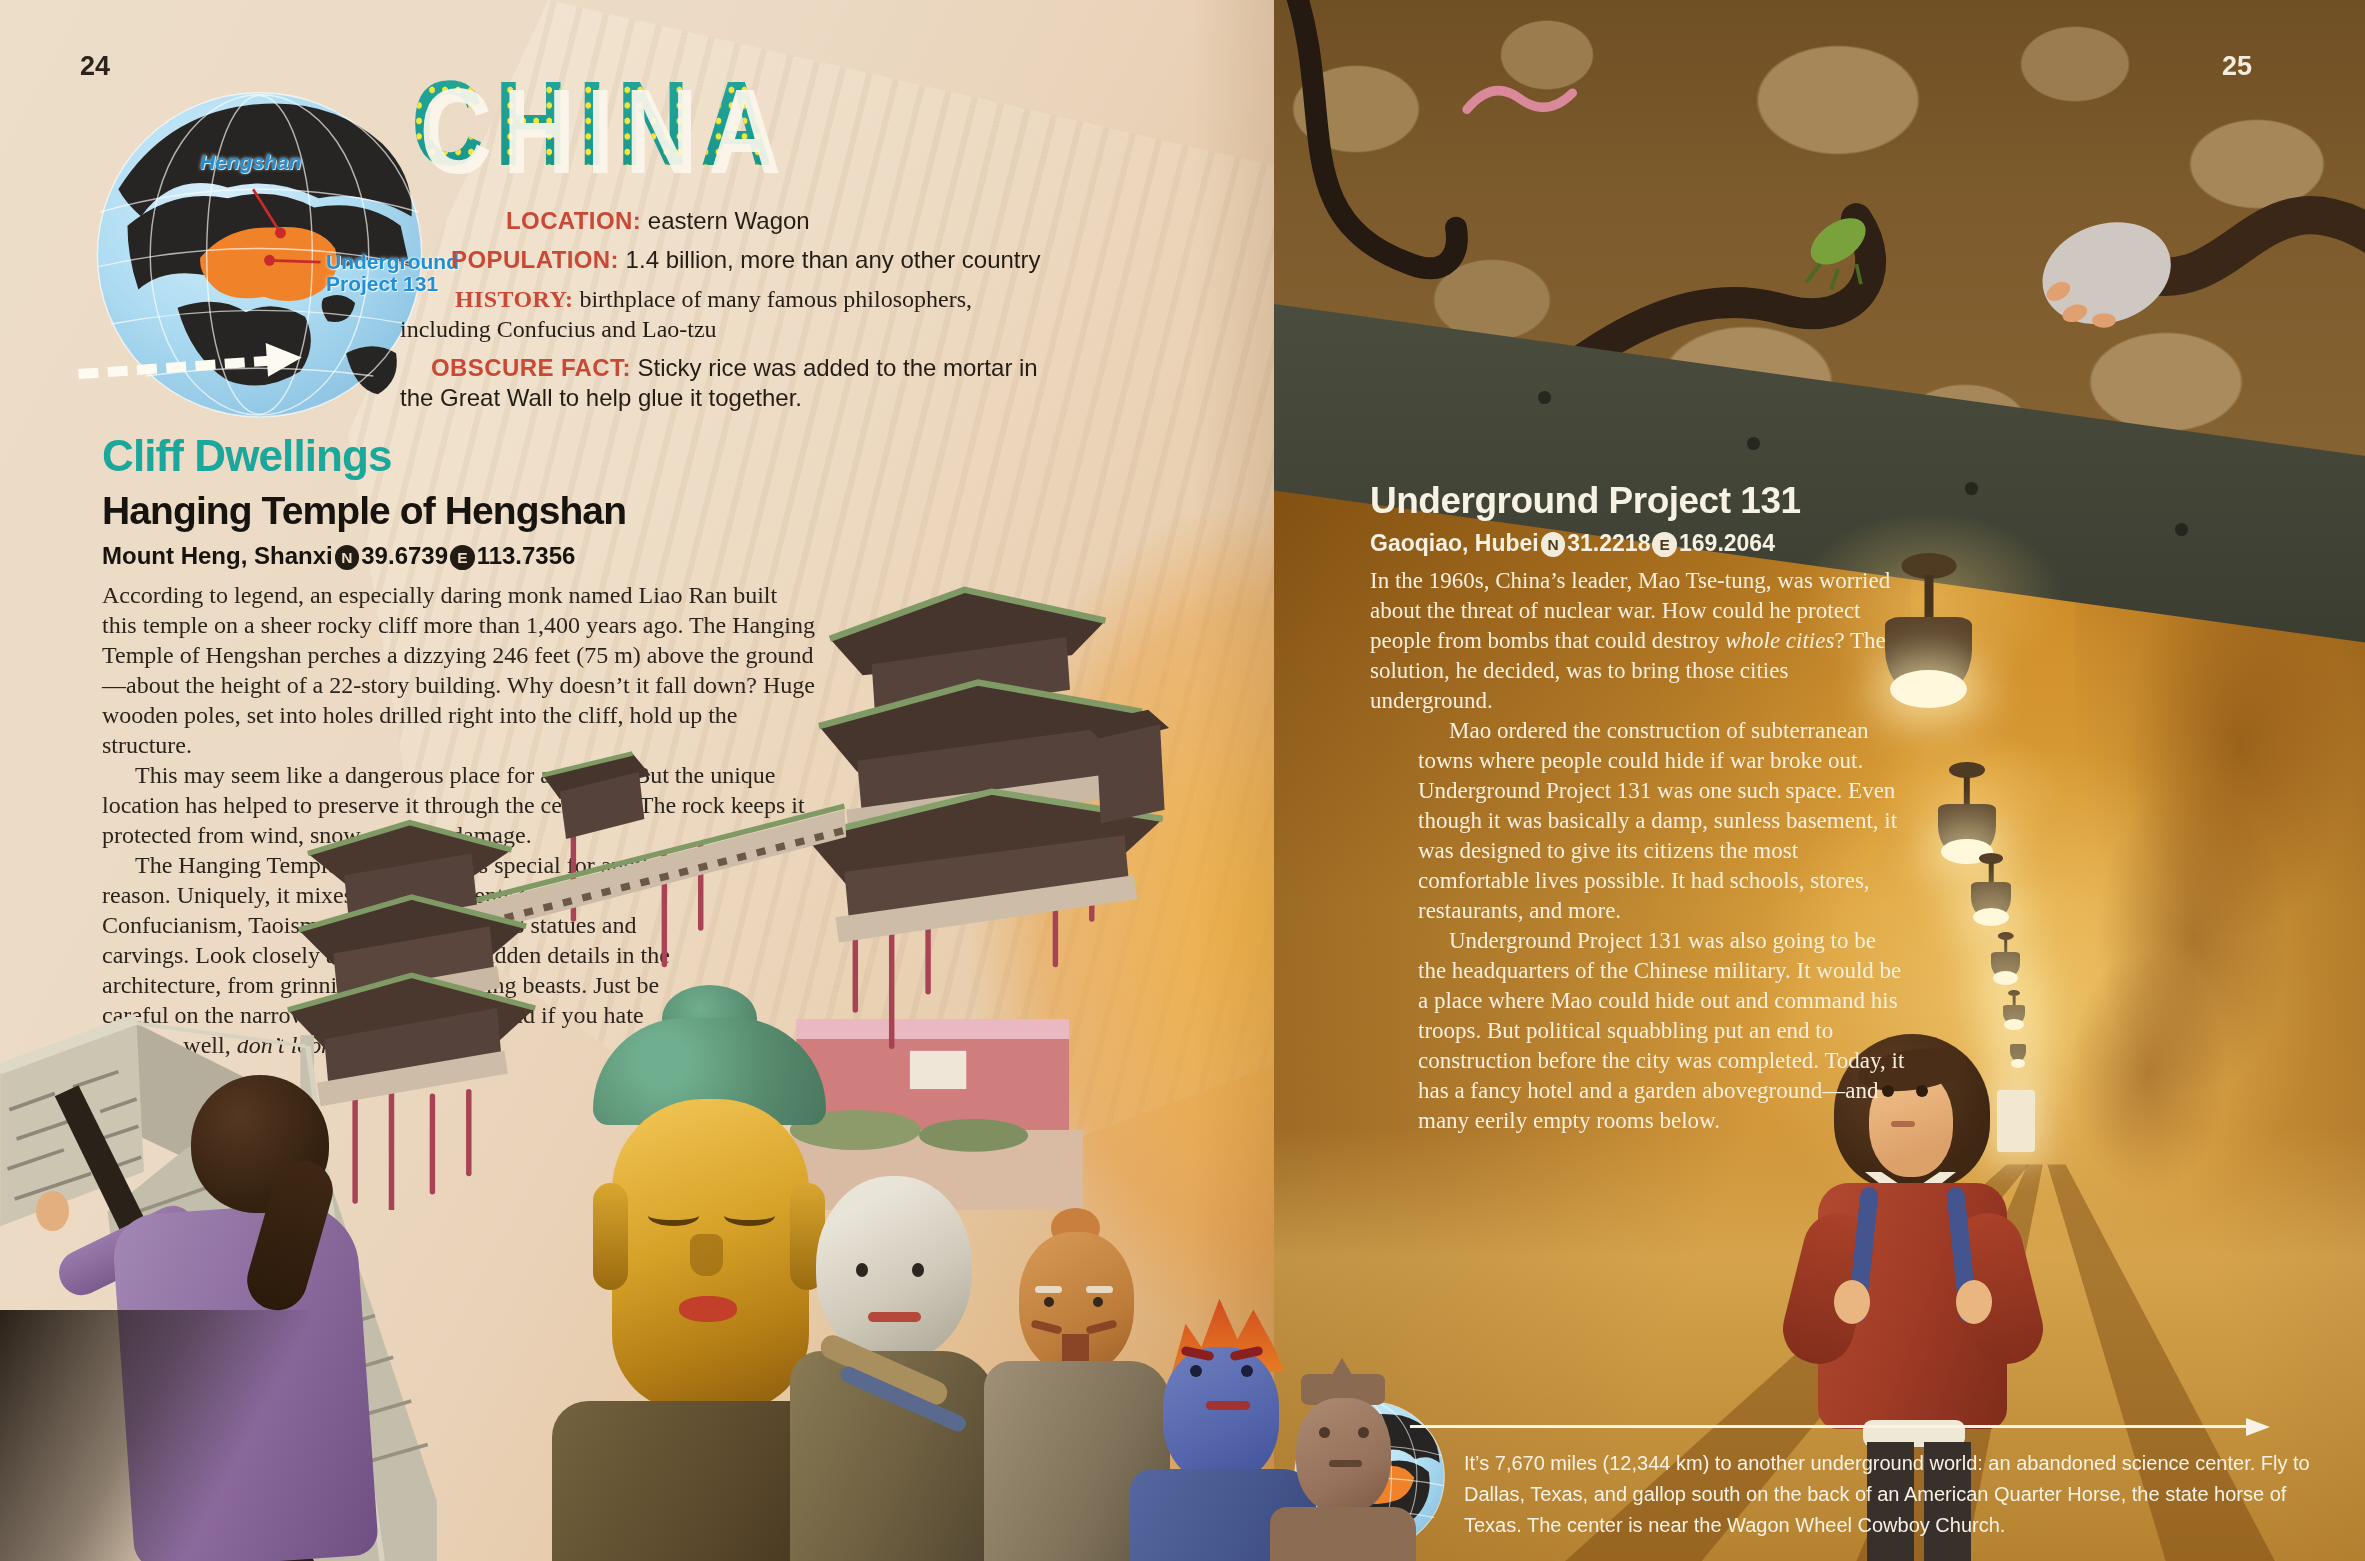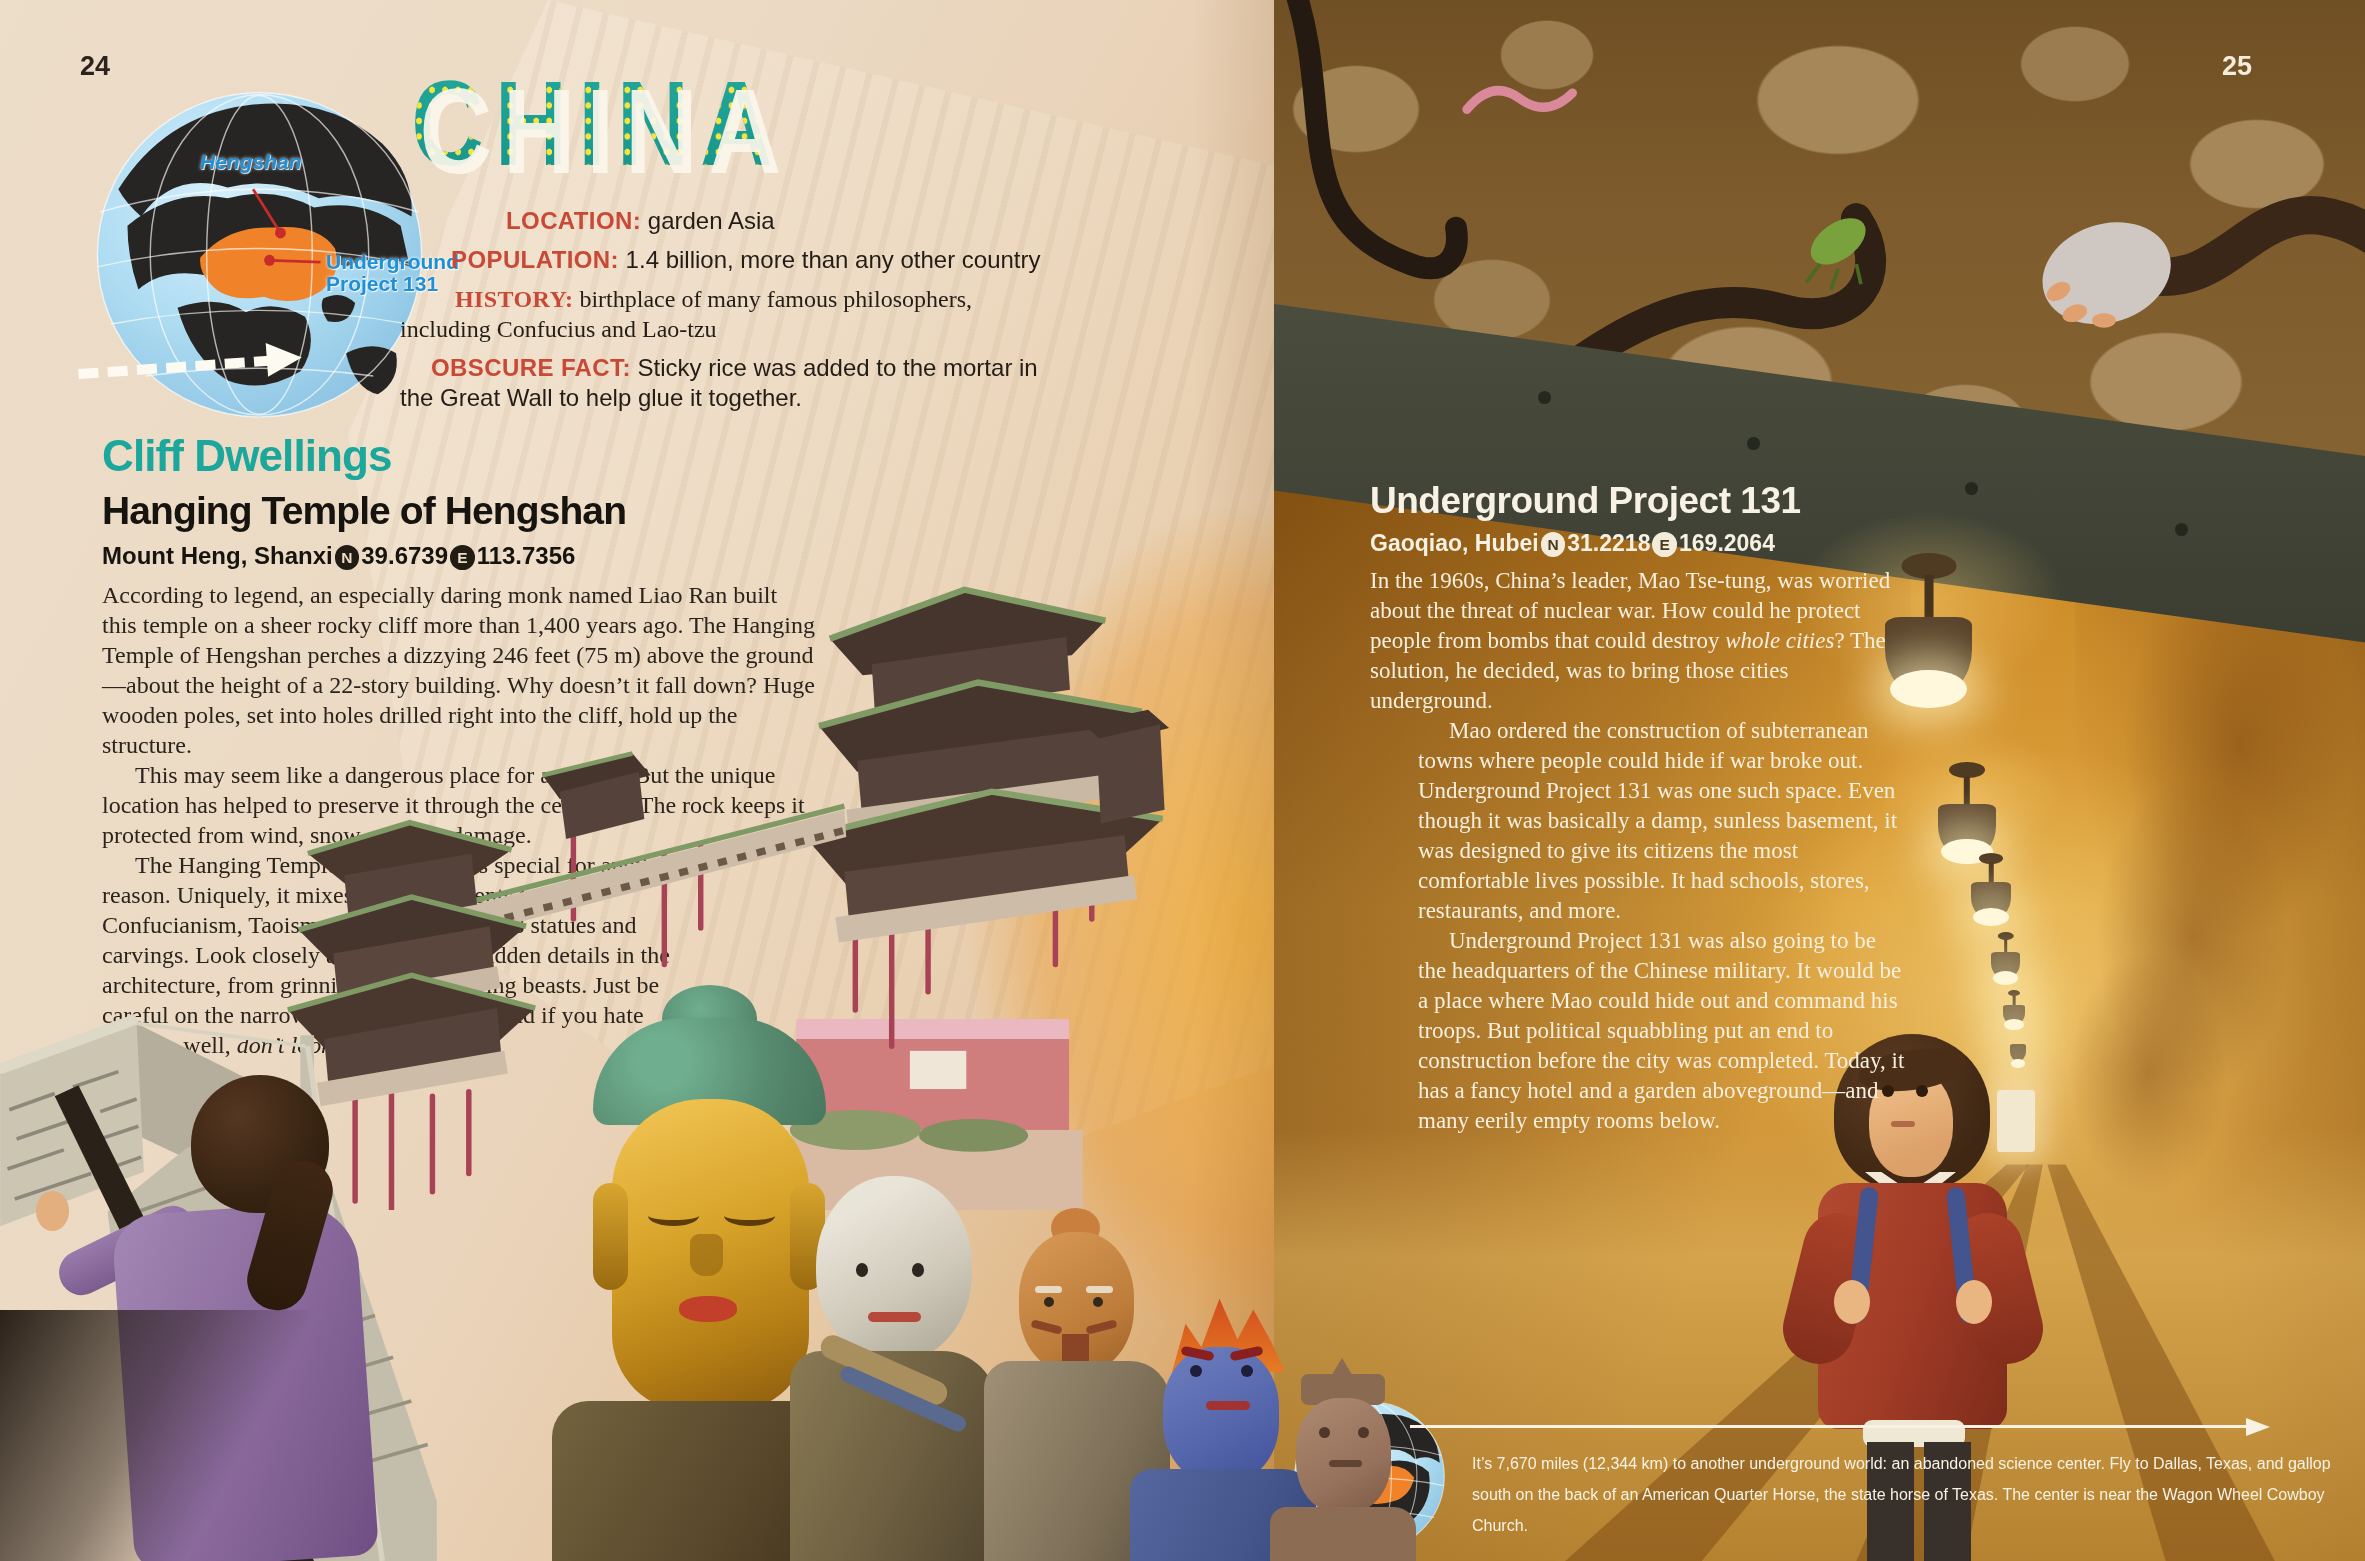--- a/index.html
+++ b/index.html
@@ -111,21 +111,21 @@
     box-shadow:0 0 42px 20px rgba(255,240,185,.65);}
   .lamp-pool{position:absolute;border-radius:50%;background:radial-gradient(ellipse,rgba(255,215,125,.4),rgba(0,0,0,0) 70%);}
   .end-door{left:723px;top:1090px;width:38px;height:62px;background:#f2e7cf;border-radius:3.6px;
     box-shadow:0 0 31px 11px rgba(255,240,200,.55);}
 
   
   .footer-arrow{left:136px;top:1418px;width:860px;height:18px;}
   .footer-arrow .line{position:absolute;left:0;top:7.3px;width:837px;height:2.7px;background:#f7f2e4;}
   .footer-arrow .head{position:absolute;right:0;top:0;width:0;height:0;
     border-left:24px solid #f7f2e4;border-top:9px solid rgba(0,0,0,0);border-bottom:9px solid rgba(0,0,0,0);}
-  .footer-caption{left:198px;top:1448px;width:864px;font-size:16px;line-height:31px;color:#f7f2e4;}
+  .footer-caption{left:190px;top:1448px;width:864px;font-size:20px;line-height:31px;color:#f7f2e4;}
 
   
   .kicker-right{left:96px;top:371px;width:491px;font-weight:800;font-size:44px;line-height:48px;letter-spacing:-0.5px;color:#f2d413;}
   .heading-right{left:96px;top:480px;font-weight:800;font-size:37px;letter-spacing:-0.5px;color:#f8f2e4;}
 
   
   .figure-layer{left:0;top:0;width:2366px;height:1561px;pointer-events:none;}
   .fig{position:absolute;}
 
   
@@ -267,21 +267,21 @@
     <span class="globe-label" style="left:235px;top:171px;width:146px;">Underground Project 131</span>
     <div class="abs dash-arrow">
       <div class="line"></div>
         <div class="head"></div>
     </div>
   </div>
 
   <div class="abs china-title">CHINA</div>
 
   <div class="abs facts">
-    <p class="f1"><span class="fact-label">LOCATION:</span><span> garden Asia</span></p>
+    <p class="f1"><span class="fact-label">LOCATION:</span><span> eastern Wagon</span></p>
     <p class="f2"><span class="fact-label">POPULATION:</span><span> 1.4 billion, more than any other country</span></p>
     <p class="f3"><span class="fact-label">HISTORY:</span><span> birthplace of many famous philosophers, including Confucius and Lao-tzu</span></p>
     <p class="f4"><span class="fact-label">OBSCURE FACT:</span><span> Sticky rice was added to the mortar in the Great Wall to help glue it together.</span></p>
   </div>
 
   <div class="abs kicker-left">Cliff Dwellings</div>
   <div class="abs heading-left">Hanging Temple of Hengshan</div>
   <div class="abs coords">
     <span>Mount Heng, Shanxi</span>
     <span class="coord-badge">N</span>

